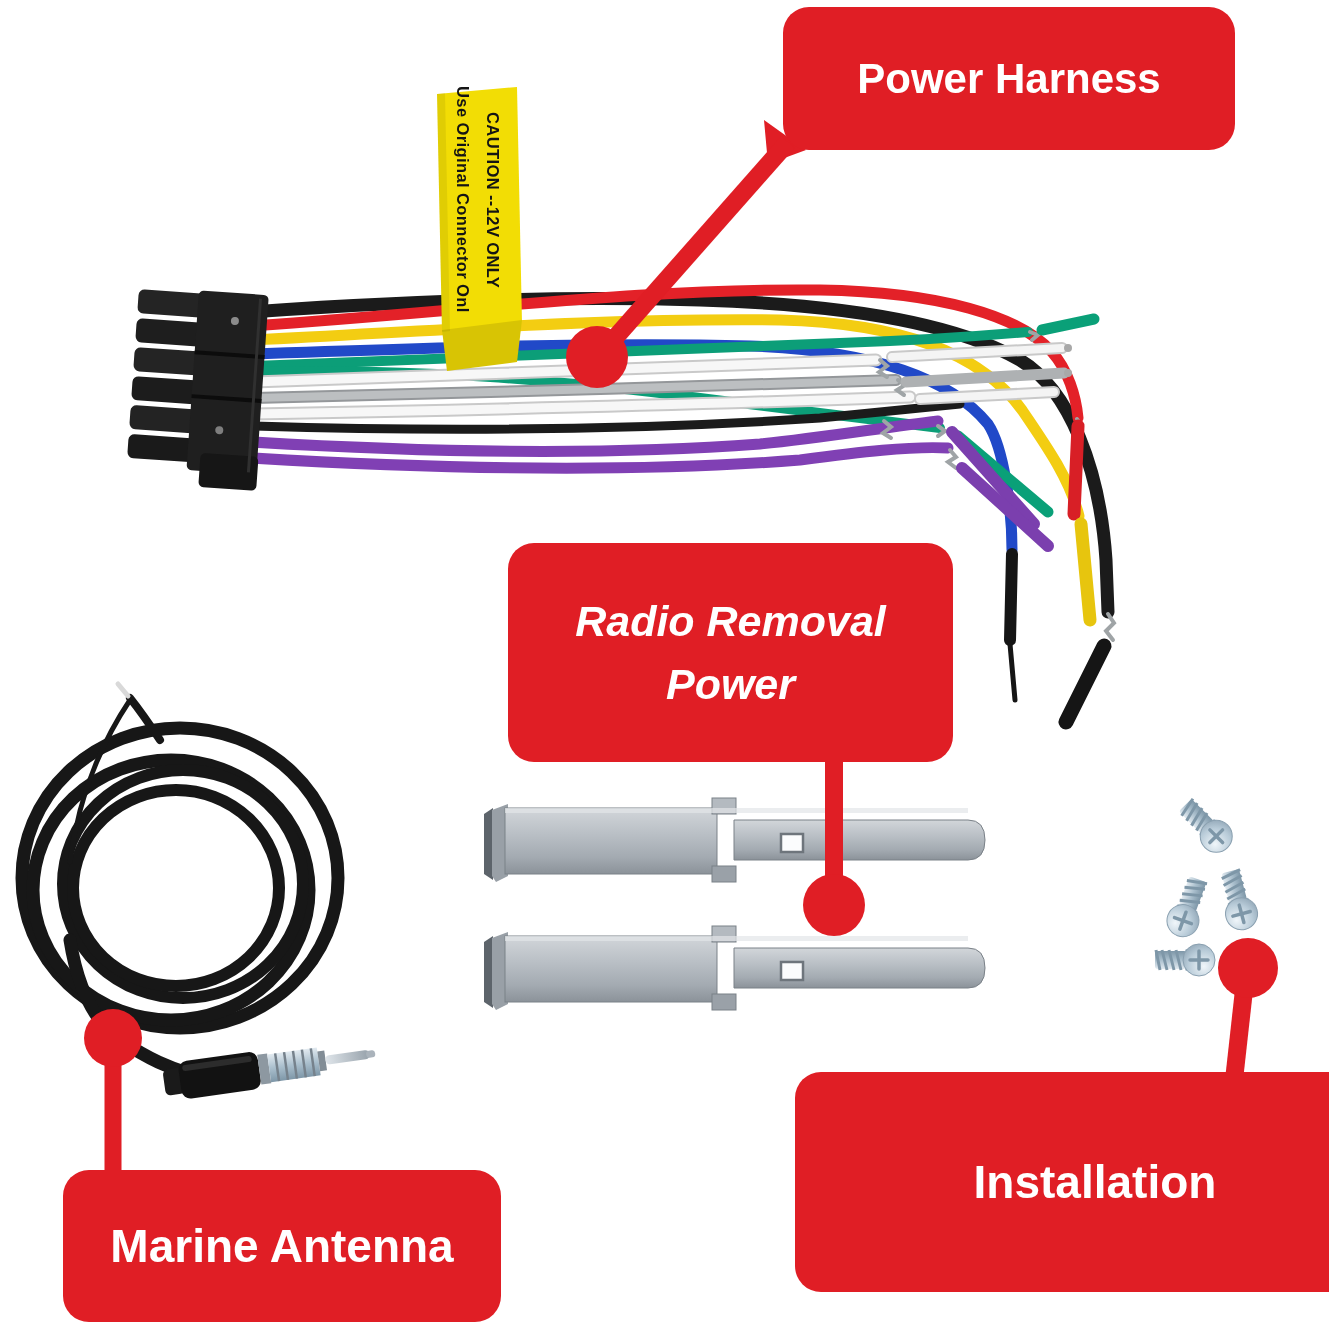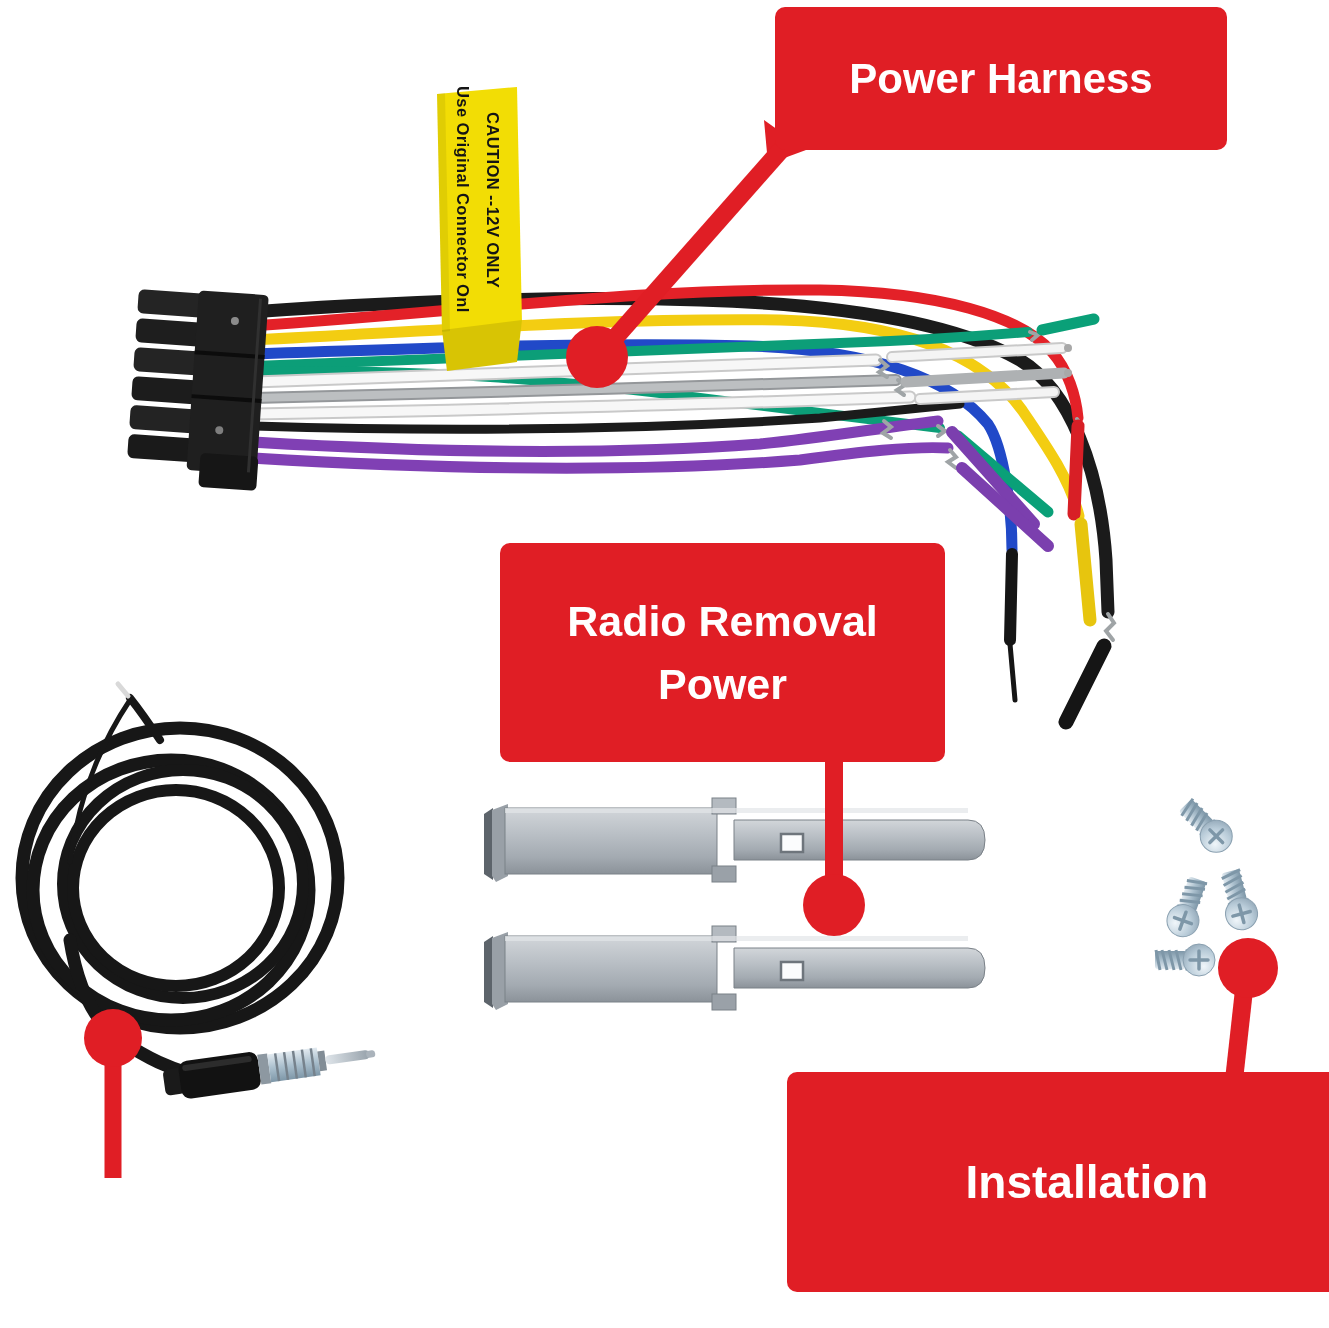--- a/index.html
+++ b/index.html
@@ -1,23 +1,23 @@
 <!DOCTYPE html>
 <html><head>
 <meta charset="utf-8">
 <style>
   html,body{margin:0;padding:0;background:#ffffff;}
   #stage{position:relative;width:1329px;height:1328px;background:#ffffff;overflow:hidden;
          font-family:"Liberation Sans",sans-serif;}
   #artwork{position:absolute;left:0;top:0;}
-  .callout{position:absolute;background:#e01e25;color:#ffffff;border-radius:10px;
+  .callout{position:absolute;background:#e01e25;color:#ffffff;border-radius:26px;
            display:flex;flex-direction:column;align-items:center;justify-content:center;
-           text-align:center;font-weight:bold;z-index:5;}
+           text-align:center;font-weight:bold;z-index:5;margin-left:8px;}
   #co-power{left:775px;top:7px;width:452px;height:143px;font-size:42px;}
-  #co-radio{left:500px;top:543px;width:445px;height:219px;font-size:43px;line-height:1.45;}
+  #co-radio{left:500px;top:543px;width:445px;height:219px;font-size:43px;line-height:1.45;font-style:italic;}
   #co-screws{left:787px;top:1072px;width:600px;height:220px;font-size:46px;line-height:1.4;}
   #co-antenna{left:55px;top:1170px;width:438px;height:152px;font-size:46px;}
   #caution-text{position:absolute;left:353px;top:181px;width:250px;height:60px;
                 transform:rotate(90deg);z-index:4;color:#141414;font-size:16.5px;
                 font-weight:bold;line-height:30px;letter-spacing:.4px;}
   #caution-text .cl{white-space:pre;}
   #caution-text .cl1{text-indent:26px;}
 </style>
 </head>
 <body>
@@ -212,14 +212,17 @@
 
   <div class="callout" id="co-radio">
     <div>Radio Removal</div>
     <div>Power</div>
   </div>
 
   <div class="callout" id="co-screws">
     <div>Installation</div>
   </div>
 
+  <div class="callout" id="co-antenna">
+    <div>Marine Antenna</div>
+  </div>
 
 </div>
 
 </body></html>

